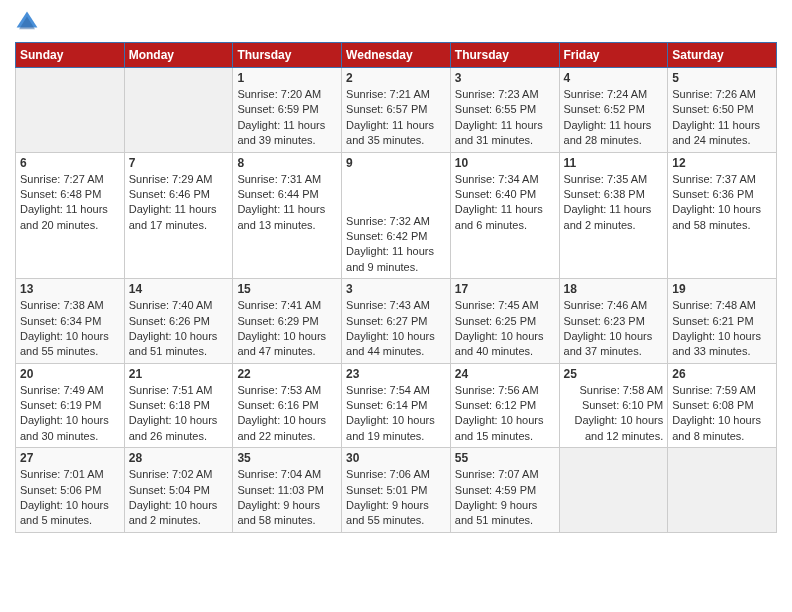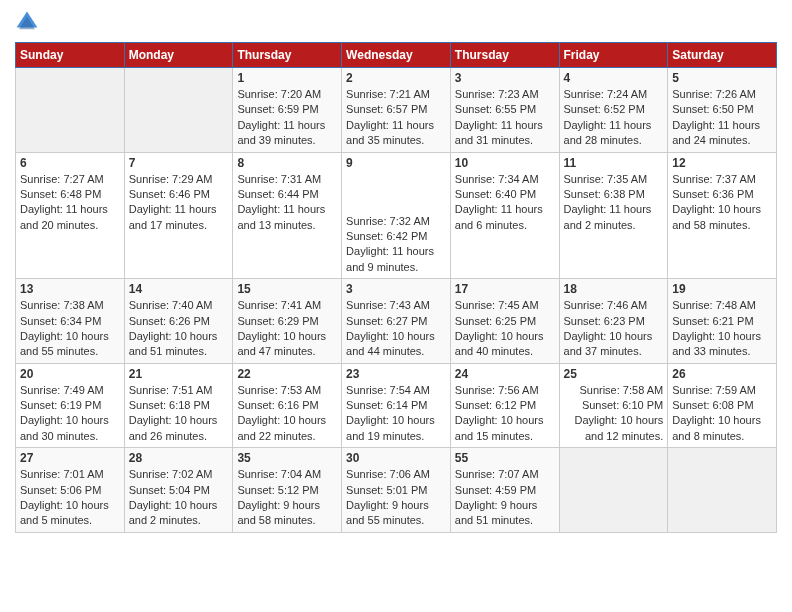--- a/index.html
+++ b/index.html
@@ -303,21 +303,21 @@
           </td>
           <td>
             <span class="day-number">28</span>
             <div class="day-info" style="white-space: pre-line;">Sunrise: 7:02 AM
 Sunset: 5:04 PM
 Daylight: 10 hours and 2 minutes.</div>
           </td>
           <td>
             <span class="day-number">35</span>
             <div class="day-info" style="white-space: pre-line;">Sunrise: 7:04 AM
-Sunset: 5:12 PM
+Sunset: 11:03 PM
 Daylight: 9 hours and 58 minutes.</div>
           </td>
           <td>
             <span class="day-number">30</span>
             <div class="day-info" style="white-space: pre-line;">Sunrise: 7:06 AM
 Sunset: 5:01 PM
 Daylight: 9 hours and 55 minutes.</div>
           </td>
           <td>
             <span class="day-number">55</span>

